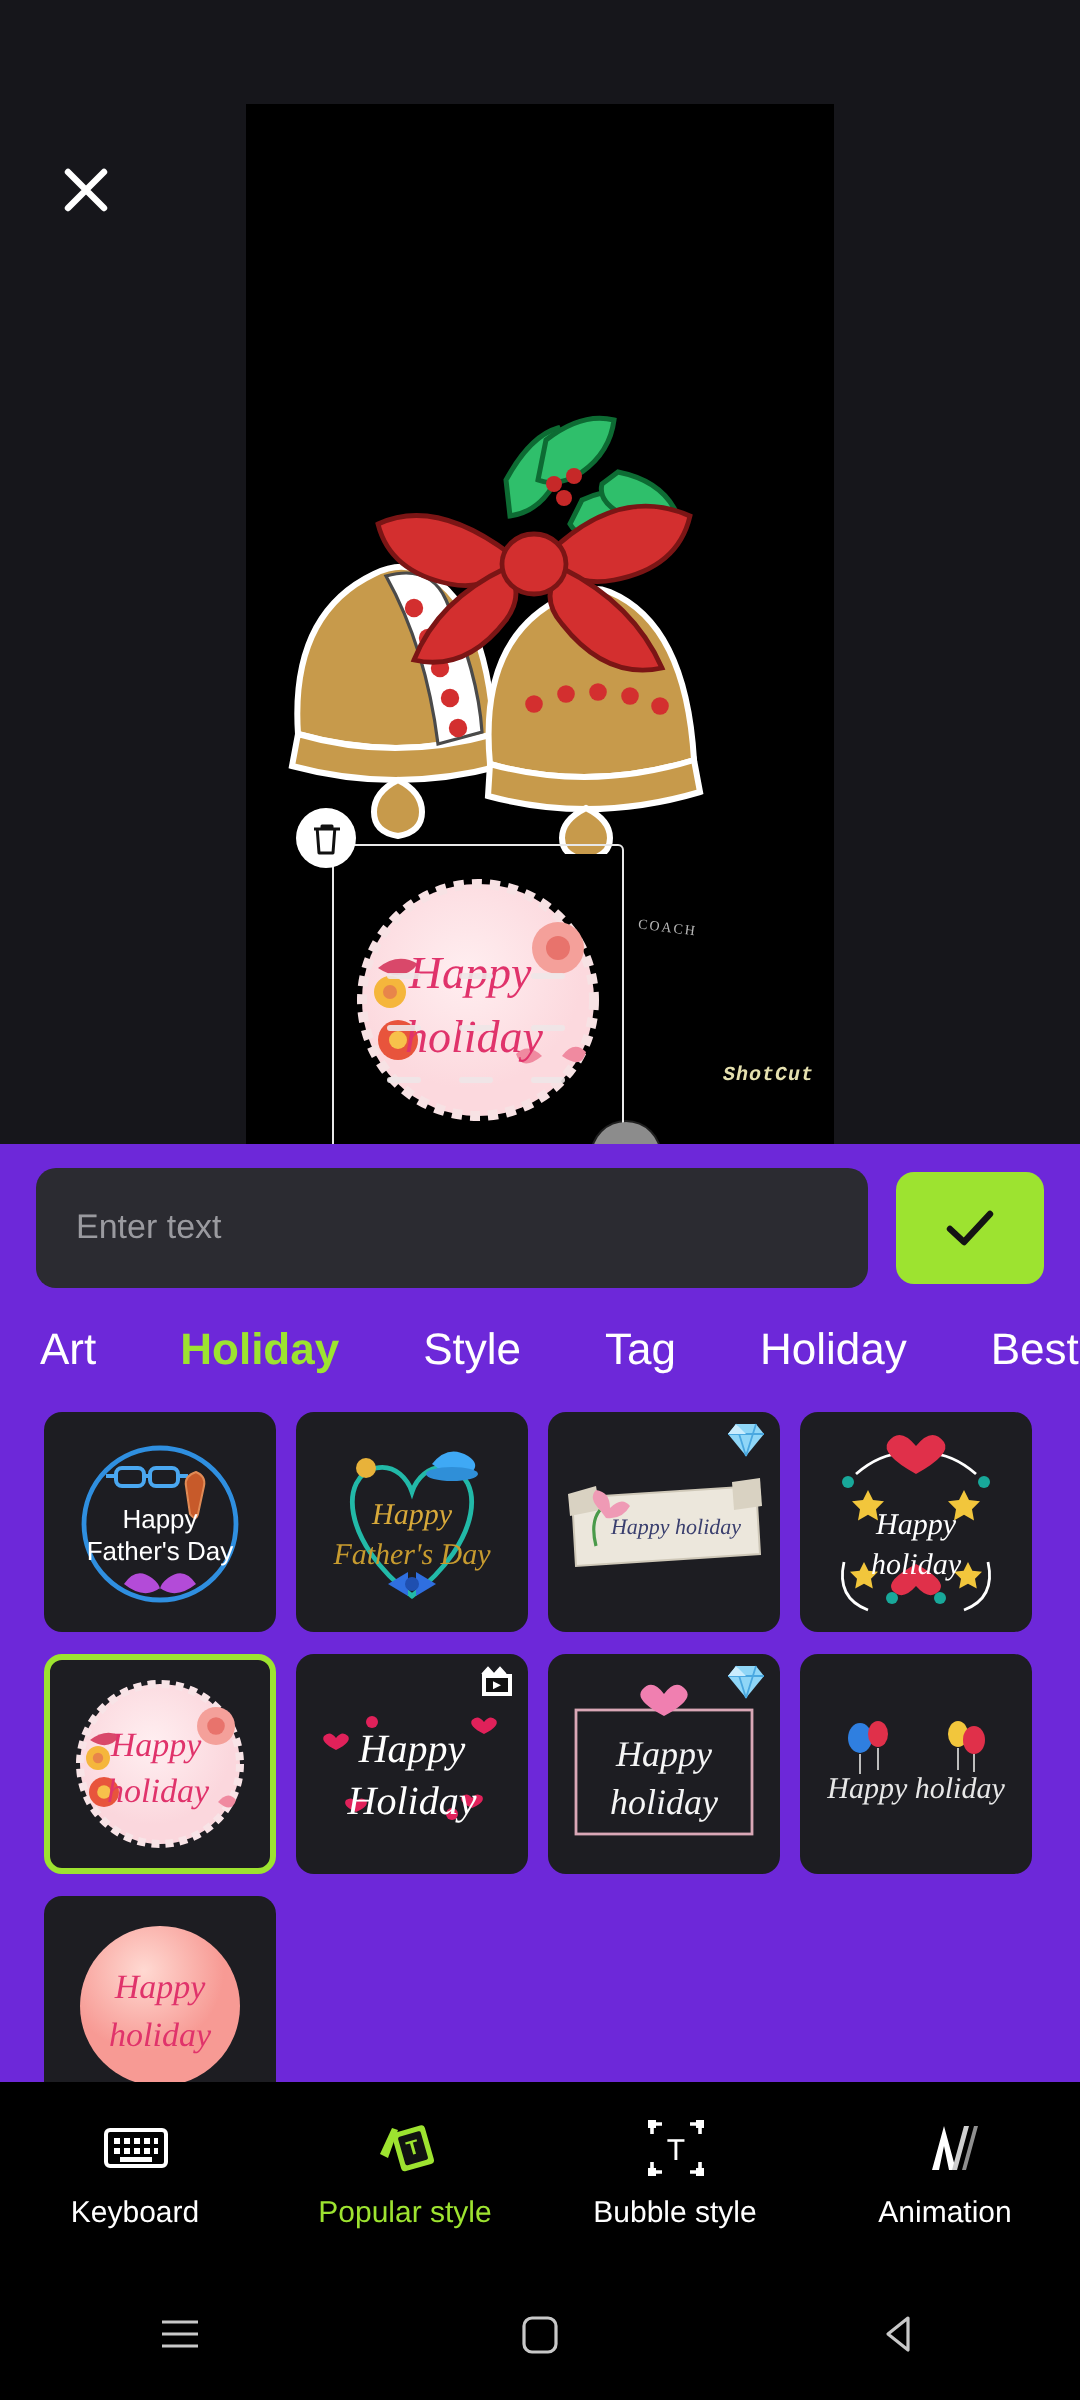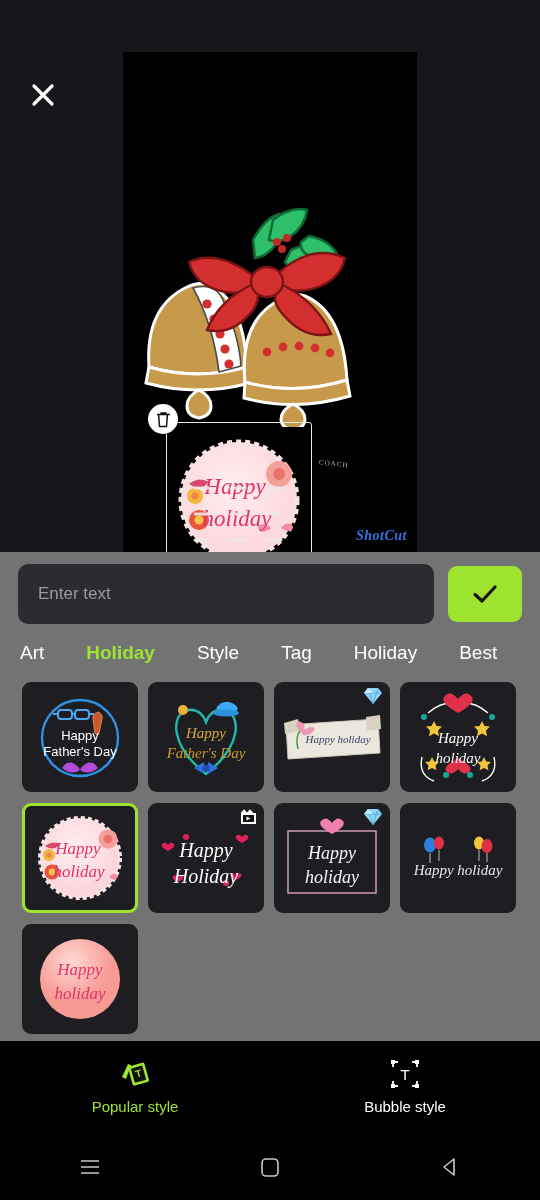--- a/index.html
+++ b/index.html
@@ -55,28 +55,28 @@
     cursor: pointer;
   }
   .handle-resize {
     position: absolute; right: -19px; bottom: -19px; width: 34px; height: 34px;
     border-radius: 50%; background: #8c8c8c;
     display: flex; align-items: center; justify-content: center;
     cursor: pointer; box-shadow: 0 0 0 1px rgba(255,255,255,.12);
   }
   .watermark {
     position: absolute; right: 10px; bottom: 32px;
-    font-family: Liberation Serif, serif; font-weight: bold; font-size: 14px;
-    letter-spacing: .5px; color: #3b82f6; font-style: italic; opacity: .9;
+    font-family: Liberation Mono, monospace; font-weight: bold; font-size: 10px;
+    letter-spacing: .5px; color: #fef9c3; font-style: italic; opacity: .9;
   }
 
   
   .sheet {
-    position: absolute; left: 0; top: 552px; width: 540px; height: 560px;
-    background: #737373;
+    position: absolute; left: 0; top: 572px; width: 540px; height: 560px;
+    background: #6d28d9;
   }
   .input-row {
     display: flex; align-items: center; gap: 14px;
     padding: 12px 18px 0 18px;
   }
   .text-input {
     flex: 1; height: 60px; border-radius: 10px; background: #2b2b31;
     border: none; outline: none; color: #fff; font-size: 17px;
     padding: 0 20px; font-family: "Liberation Sans", sans-serif;
   }
@@ -85,21 +85,21 @@
     width: 74px; height: 56px; border-radius: 9px; background: #9de330;
     border: none; cursor: pointer;
     display: flex; align-items: center; justify-content: center;
   }
 
   .tabs {
     display: flex; align-items: center; gap: 0;
     padding: 18px 20px 12px 20px; overflow: hidden;
   }
   .tab {
-    color: #ffffff; font-size: 19px; white-space: nowrap; cursor: pointer;
+    color: #ffffff; font-size: 22px; white-space: nowrap; cursor: pointer;
     margin-right: 42px;
   }
   .tab:last-child { margin-right: 0; }
   .tab.active { color: #9de330; font-weight: bold; }
 
   .grid {
     display: grid; grid-template-columns: repeat(4, 116px);
     gap: 11px 10px; padding: 6px 20px 0 22px;
   }
   .tile {
@@ -455,20 +455,41 @@
             <text x="46" y="66" text-anchor="middle" font-family="Liberation Serif, serif" font-size="17" font-style="italic" fill="#e0336b">holiday</text>
           </svg>
         </div>
       </div>
 
     </div>
   </div>
 
   <div class="toolbar">
 
+    <div class="tool">
+      <span class="ticon">
+        <svg width="32" height="24" viewBox="0 0 32 24">
+          <rect x="1" y="3" width="30" height="18" rx="2" fill="none" stroke="#fff" stroke-width="2"></rect>
+          <g fill="#fff">
+            <rect x="5" y="7" width="3" height="3"></rect>
+              <rect x="10" y="7" width="3" height="3"></rect>
+            <rect x="15" y="7" width="3" height="3"></rect>
+              <rect x="20" y="7" width="3" height="3"></rect>
+            <rect x="25" y="7" width="2" height="3"></rect>
+            <rect x="5" y="12" width="3" height="3"></rect>
+              <rect x="10" y="12" width="3" height="3"></rect>
+            <rect x="15" y="12" width="3" height="3"></rect>
+              <rect x="20" y="12" width="3" height="3"></rect>
+            <rect x="25" y="12" width="2" height="3"></rect>
+            <rect x="8" y="16.5" width="16" height="2.5"></rect>
+          </g>
+        </svg>
+      </span>
+      <span class="tlabel">Keyboard</span>
+    </div>
 
     <div class="tool active">
       <span class="ticon">
         <svg width="32" height="30" viewBox="0 0 32 30">
           <path d="M3 18 L9 5 L12 6 L7 20z" fill="#9de330"></path>
           <g transform="rotate(-16 20 15)">
             <rect x="11" y="5" width="17" height="20" rx="2" fill="#9de330"></rect>
             <rect x="13.6" y="7.6" width="11.8" height="14.8" rx="1" fill="#111"></rect>
             <text x="19.5" y="18" text-anchor="middle" font-family="Liberation Sans, sans-serif" font-size="10" font-weight="bold" fill="#9de330">T</text>
           </g>
@@ -488,20 +509,30 @@
               <rect x="24" y="0" width="4" height="4"></rect>
             <rect x="0" y="24" width="4" height="4"></rect>
               <rect x="24" y="24" width="4" height="4"></rect>
             </g>
           <text x="14" y="20" text-anchor="middle" font-family="Liberation Sans, sans-serif" font-size="15" fill="#fff">T</text>
         </svg>
       </span>
       <span class="tlabel">Bubble style</span>
     </div>
 
+    <div class="tool">
+      <span class="ticon">
+        <svg width="32" height="26" viewBox="0 0 32 26">
+          <path d="M9 24 L15 2 L21 24 L17.5 24 L15 12 L12.5 24z" fill="#ffffff"></path>
+          <path d="M19 24 L25 2 L27.5 2 L21.5 24z" fill="#cfcfcf"></path>
+          <path d="M24 24 L30 2 L32 2 L26 24z" fill="#8f8f8f"></path>
+        </svg>
+      </span>
+      <span class="tlabel">Animation</span>
+    </div>
   </div>
 
   <div class="navbar">
     <div class="nav-btn">
       <svg width="26" height="22" viewBox="0 0 26 22">
         <g stroke="#c8c8c8" stroke-width="1.6">
             <path d="M4 5 h18 M4 11 h18 M4 17 h18"></path>
           </g>
       </svg>
     </div>

